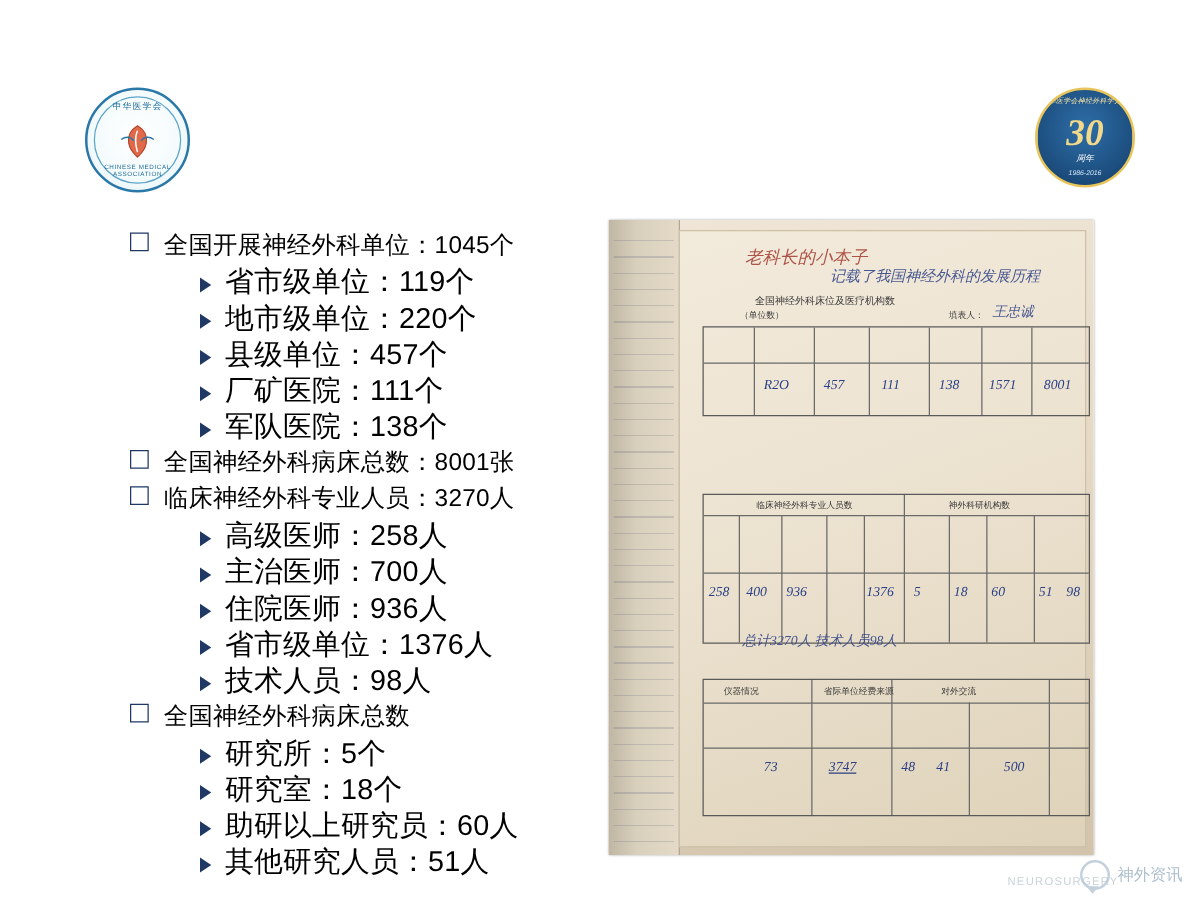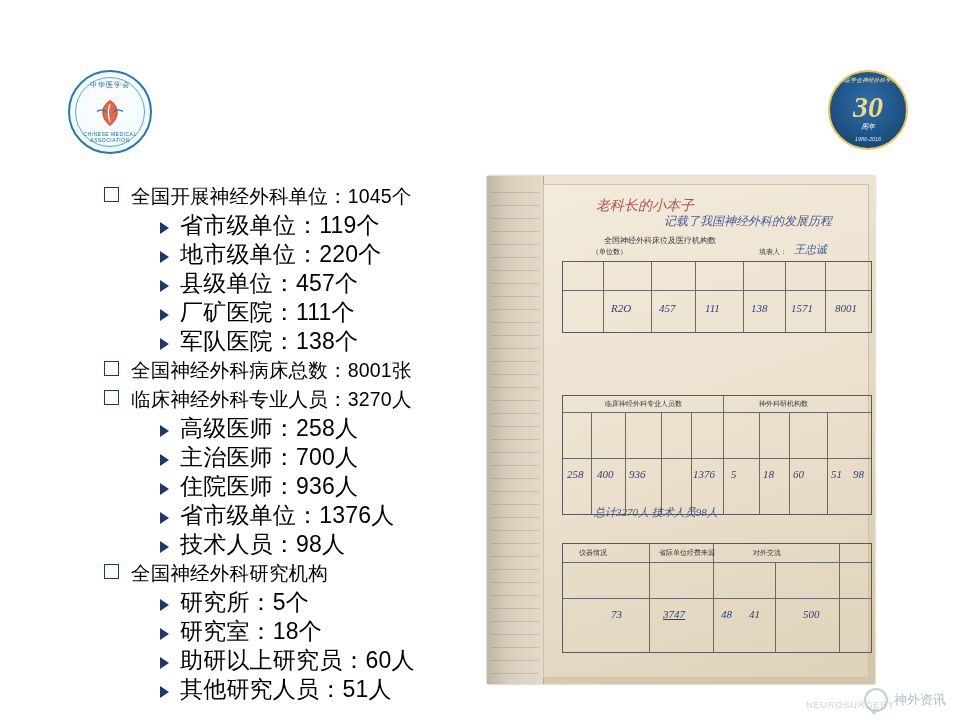--- a/index.html
+++ b/index.html
@@ -369,21 +369,21 @@
     <div class="l2">
         <span class="bullet-ar"></span>
         <span class="txt">省市级单位：1376人</span>
       </div>
     <div class="l2">
         <span class="bullet-ar"></span>
         <span class="txt">技术人员：98人</span>
       </div>
     <div class="l1">
         <span class="bullet-sq"></span>
-        <span class="txt">全国神经外科研究机构</span>
+        <span class="txt">全国神经外科病床总数</span>
       </div>
     <div class="l2">
         <span class="bullet-ar"></span>
         <span class="txt">研究所：5个</span>
       </div>
     <div class="l2">
         <span class="bullet-ar"></span>
         <span class="txt">研究室：18个</span>
       </div>
     <div class="l2">

